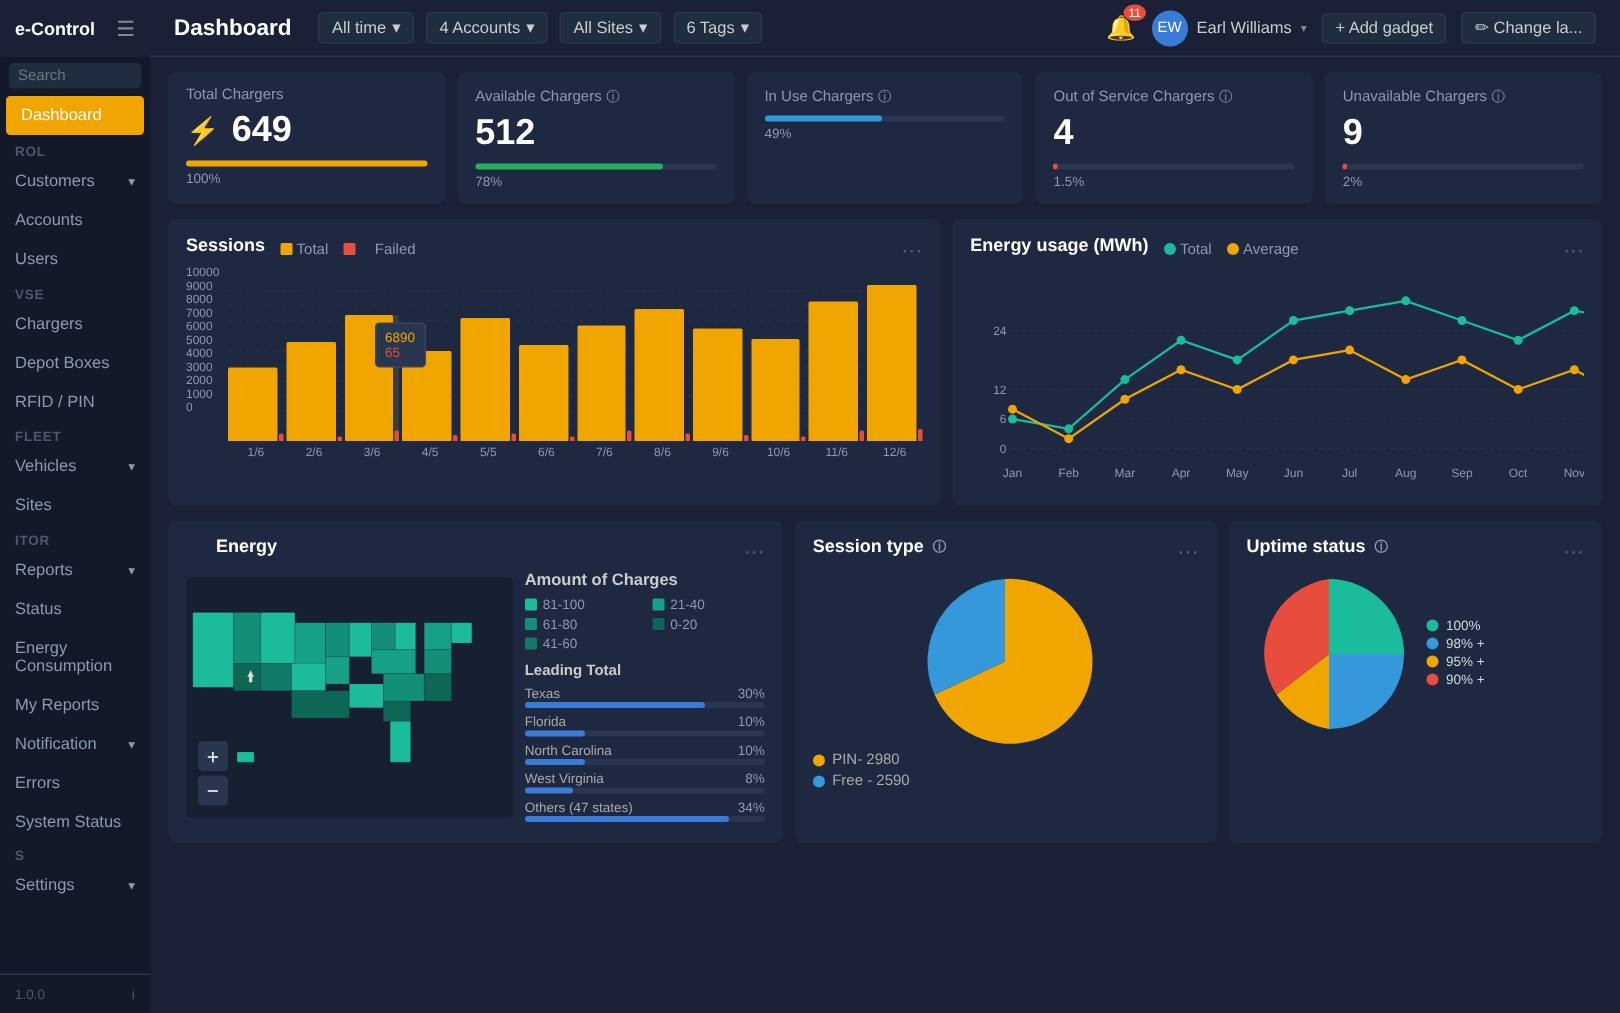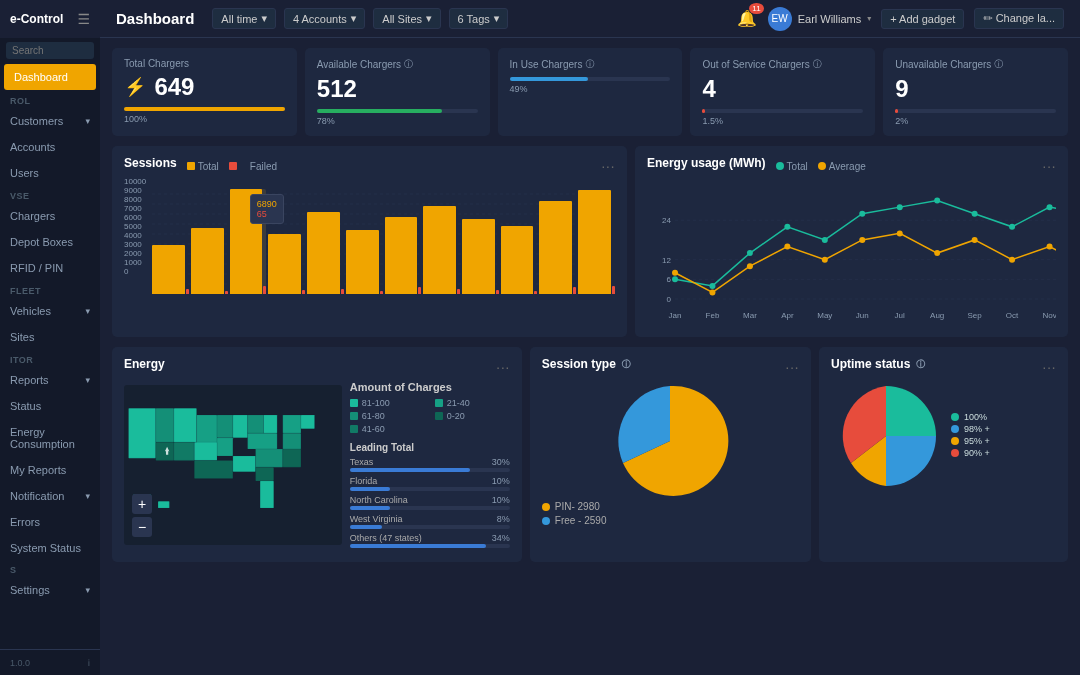--- a/index.html
+++ b/index.html
@@ -354,21 +354,21 @@
               </svg>
               <div id="sessions-bars" style="display:flex;align-items:flex-end;gap:2px;height:110px;padding-bottom:0;position:relative;">
                   <div style="display: flex; align-items: flex-end; gap: 1px; flex: 1 1 0%; position: relative; height: 110px;">
                     <div style="background: rgb(240, 165, 0); border-radius: 1px 1px 0px 0px; width: calc(100% - 4px); height: 45%;"></div>
                     <div style="background: rgb(231, 76, 60); border-radius: 1px 1px 0px 0px; width: 3px; height: 5%;"></div>
                   </div>
                   <div style="display: flex; align-items: flex-end; gap: 1px; flex: 1 1 0%; position: relative; height: 110px;">
                     <div style="background: rgb(240, 165, 0); border-radius: 1px 1px 0px 0px; width: calc(100% - 4px); height: 60%;"></div>
                     <div style="background: rgb(231, 76, 60); border-radius: 1px 1px 0px 0px; width: 3px; height: 3%;"></div>
                   </div>
-                  <div style="display: flex; align-items: flex-end; gap: 1px; flex: 1 1 0%; position: relative; height: 105px; background: rgba(180, 140, 50, 0.2); border-radius: 2px;">
+                  <div style="display: flex; align-items: flex-end; gap: 1px; flex: 1 1 0%; position: relative; height: 84px; background: rgba(180, 140, 50, 0.2); border-radius: 2px;">
                     <div style="position: absolute; top: 5px; left: 20px; background: rgb(42, 53, 80); border: 1px solid rgb(58, 69, 96); border-radius: 3px; padding: 4px 6px; font-size: 9px; color: rgb(255, 255, 255); z-index: 10; white-space: nowrap;">
                       <div style="color:#f0a500;">6890</div>
                       <div style="color:#e74c3c;">65</div>
                     </div>
                     <div style="background: rgb(240, 165, 0); border-radius: 1px 1px 0px 0px; width: calc(100% - 4px); height: 100%;"></div>
                     <div style="background: rgb(231, 76, 60); border-radius: 1px 1px 0px 0px; width: 3px; height: 8%;"></div>
                   </div>
                   <div style="display: flex; align-items: flex-end; gap: 1px; flex: 1 1 0%; position: relative; height: 110px;">
                     <div style="background: rgb(240, 165, 0); border-radius: 1px 1px 0px 0px; width: calc(100% - 4px); height: 55%;"></div>
                     <div style="background: rgb(231, 76, 60); border-radius: 1px 1px 0px 0px; width: 3px; height: 4%;"></div>
@@ -398,20 +398,34 @@
                     <div style="background: rgb(231, 76, 60); border-radius: 1px 1px 0px 0px; width: 3px; height: 3%;"></div>
                   </div>
                   <div style="display: flex; align-items: flex-end; gap: 1px; flex: 1 1 0%; position: relative; height: 110px;">
                     <div style="background: rgb(240, 165, 0); border-radius: 1px 1px 0px 0px; width: calc(100% - 4px); height: 85%;"></div>
                     <div style="background: rgb(231, 76, 60); border-radius: 1px 1px 0px 0px; width: 3px; height: 6%;"></div>
                   </div>
                   <div style="display: flex; align-items: flex-end; gap: 1px; flex: 1 1 0%; position: relative; height: 110px;">
                     <div style="background: rgb(240, 165, 0); border-radius: 1px 1px 0px 0px; width: calc(100% - 4px); height: 95%;"></div>
                     <div style="background: rgb(231, 76, 60); border-radius: 1px 1px 0px 0px; width: 3px; height: 7%;"></div>
                   </div>
+                </div>
+              <div style="display:flex;gap:2px;margin-top:3px;" id="sessions-labels">
+                  <div style="flex: 1 1 0%; text-align: center; font-size: 8px; color: rgb(138, 155, 176);">1/6</div>
+                  <div style="flex: 1 1 0%; text-align: center; font-size: 8px; color: rgb(138, 155, 176);">2/6</div>
+                  <div style="flex: 1 1 0%; text-align: center; font-size: 8px; color: rgb(138, 155, 176);">3/6</div>
+                  <div style="flex: 1 1 0%; text-align: center; font-size: 8px; color: rgb(138, 155, 176);">4/5</div>
+                  <div style="flex: 1 1 0%; text-align: center; font-size: 8px; color: rgb(138, 155, 176);">5/5</div>
+                  <div style="flex: 1 1 0%; text-align: center; font-size: 8px; color: rgb(138, 155, 176);">6/6</div>
+                  <div style="flex: 1 1 0%; text-align: center; font-size: 8px; color: rgb(138, 155, 176);">7/6</div>
+                  <div style="flex: 1 1 0%; text-align: center; font-size: 8px; color: rgb(138, 155, 176);">8/6</div>
+                  <div style="flex: 1 1 0%; text-align: center; font-size: 8px; color: rgb(138, 155, 176);">9/6</div>
+                  <div style="flex: 1 1 0%; text-align: center; font-size: 8px; color: rgb(138, 155, 176);">10/6</div>
+                  <div style="flex: 1 1 0%; text-align: center; font-size: 8px; color: rgb(138, 155, 176);">11/6</div>
+                  <div style="flex: 1 1 0%; text-align: center; font-size: 8px; color: rgb(138, 155, 176);">12/6</div>
                 </div>
             </div>
           </div>
 
         </div>
 
         <div class="chart-card chart-card-energy">
           <div style="display:flex;align-items:center;margin-bottom:8px;">
             <span class="chart-title" style="margin-right:10px;">Energy usage (MWh)</span>
             <div class="chart-legend">
@@ -473,21 +487,21 @@
               <circle cx="365.0909090909091" cy="75.625" r="3" fill="#f0a500"></circle>
               <circle cx="402.54545454545456" cy="62.5" r="3" fill="#f0a500"></circle>
               <circle cx="440" cy="82.1875" r="3" fill="#f0a500"></circle>
             </svg>
         </div>
       </div>
 
       <div class="bottom-row">
 
         <div class="bottom-card bottom-card-energy">
-          <div style="display:flex;justify-content:space-between;align-items:center;margin-bottom:4px;">
+          <div style="display:flex;justify-content:space-between;align-items:center;margin-bottom:4px;margin-left:20px;">
             <span class="chart-title">Energy</span>
             <span class="chart-more">···</span>
           </div>
           <div style="display:flex;gap:8px;">
 
             <div class="map-wrap" style="flex:1.5;">
               <svg viewBox="0 0 960 600" class="usa-map">
 
                 <rect x="20" y="50" width="120" height="220" rx="2" fill="#1abc9c" class="state-path"></rect>
                 <rect x="140" y="50" width="80" height="150" rx="2" fill="#148f77" class="state-path"></rect>

